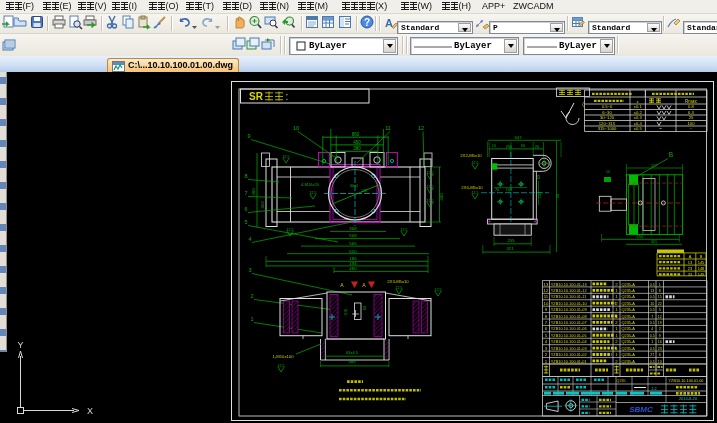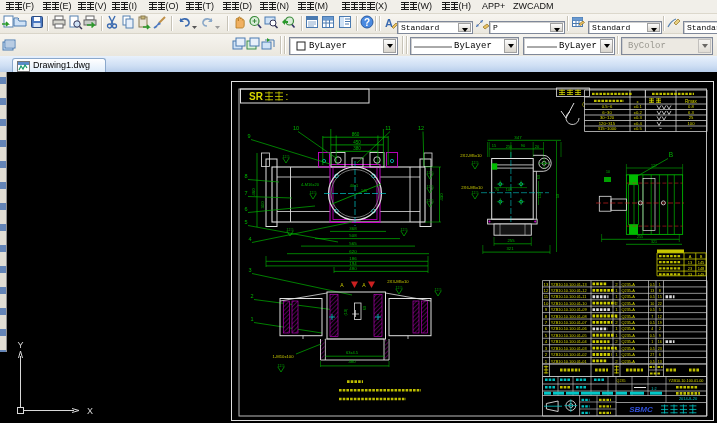--- a/index.html
+++ b/index.html
@@ -9,21 +9,21 @@
 .cj{display:inline-block;width:7.5px;height:8px;margin:0 0.4px -1px 0.4px;background:
  repeating-linear-gradient(180deg,#1a1a1a 0 1px,rgba(0,0,0,0) 1px 2.4px),
  linear-gradient(90deg,rgba(0,0,0,0) 0 3px,#1a1a1a 3px 4px,rgba(0,0,0,0) 4px);}
 #tb2{left:0;top:14px;width:717px;height:19px;background:linear-gradient(180deg,#f7f5f0,#ebe8df);border-bottom:1px solid #d9d5c9;}
 #tb3{left:0;top:34px;width:717px;height:22px;background:linear-gradient(180deg,#f6f4ef,#eae7de);}
 #tabbar{left:0;top:56px;width:717px;height:16px;background:linear-gradient(180deg,#e8f1fc 0%,#cfdff4 60%,#b7cdea 100%);}
 .tab{position:absolute;top:2px;height:14px;border:1px solid #8aa8cc;border-bottom:none;border-radius:3px 3px 0 0;font-size:9px;color:#000;}
 .combo{position:absolute;background:#fff;border:1px solid #7f8899;box-shadow:inset 1px 1px 0 #cfcfcf;}
 .combo .ar{position:absolute;right:1px;top:1px;bottom:1px;width:11px;background:linear-gradient(180deg,#fdfdfd,#d8d4cc);border:1px solid #a0a0a0;}
 .combo .ar:after{content:"";position:absolute;left:2.5px;top:3.5px;border:3px solid transparent;border-top:4px solid #000;}
-.combo .tx{position:absolute;left:3px;top:1px;font-size:9px;font-family:"Liberation Mono",monospace;color:#000;white-space:nowrap;}
+.combo .tx{position:absolute;left:3px;top:1px;font-size:9px;font-family:"Liberation Mono",monospace;color:#000;white-space:nowrap;font-weight:bold;}
 .sep{position:absolute;width:1px;background:#c7c3b7;border-right:1px solid #fff;}
 .ic{position:absolute;width:15px;height:15px;}
 #canvas{left:0;top:72px;width:717px;height:351px;background:#000;}
 #lstrip{position:absolute;left:0;top:0;width:6px;height:280px;background:repeating-linear-gradient(180deg,#f0eee9 0 5px,#6a8ec8 5px 12px,#f0eee9 12px 21px),linear-gradient(90deg,#f0eee9 0 6px);background-blend-mode:multiply;border-right:1px solid #909090;}
 </style></head>
 <body>
 <div class="abs" id="menubar">
 <span class="mi" style="left:6px"><i class="cj"></i><i class="cj"></i>(F)</span>
 <span class="mi" style="left:43px"><i class="cj"></i><i class="cj"></i>(E)</span>
 <span class="mi" style="left:78px"><i class="cj"></i><i class="cj"></i>(V)</span>
@@ -221,33 +221,29 @@
       <span class="ar"></span>
     </div>
 <div class="combo" style="left:523px;top:3px;width:90px;height:16px">
       <svg width="32" height="12" style="position:absolute;left:3px;top:3px">
         <path d="M0 6h30" stroke="#555"></path>
       </svg>
       <span class="tx" style="left:35px;top:2.5px">ByLayer</span>
       <span class="ar"></span>
     </div>
 <div class="sep" style="left:617px;top:2px;height:18px"></div>
-<div class="combo" style="left:621px;top:3px;width:90px;height:16px;background:#ece9e2">
-      <span class="tx" style="left:6px;top:2.5px;color:#9a9890">ByColor</span>
-      <span class="ar" style="opacity:.55"></span>
-    </div>
 </div>
 <div class="abs" id="tabbar">
-<div class="tab" style="left:12px;width:92px;background:linear-gradient(180deg,#ffffff,#dcebfa)">
+<div class="tab" style="left:107px;width:130px;background:linear-gradient(180deg,#fdecca,#f6be6e);border-color:#c08a38;font-weight:bold">
  <svg width="13" height="11" style="position:absolute;left:4px;top:1.5px">
         <rect x="0.5" y="0.5" width="12" height="10" fill="#fff" stroke="#777"></rect>
         <rect x="1" y="1" width="11" height="3" fill="#5a8ac8"></rect>
         <path d="M2 9l2-4 2 3 2-4 2 3" fill="none" stroke="#1a9a6a" stroke-width="1.2"></path>
       </svg>
- <span style="position:absolute;left:20px;top:1px">Drawing1.dwg</span>
+ <span style="position:absolute;left:20px;top:1px">C:\...10.10.100.01.00.dwg</span>
     </div>
 </div>
 <div class="abs" id="canvas">
 <div id="lstrip"></div>
 <svg class="abs" style="left:0;top:0" width="717" height="351" viewBox="0 72 717 351">
       <defs>
         <pattern id="mh" width="3" height="3" patternUnits="userSpaceOnUse" patternTransform="rotate(45)">
           <rect width="3" height="3" fill="black"></rect>
           <line x1="0" y1="0" x2="0" y2="3" stroke="#b800b8" stroke-width="0.85"></line>
         </pattern>

